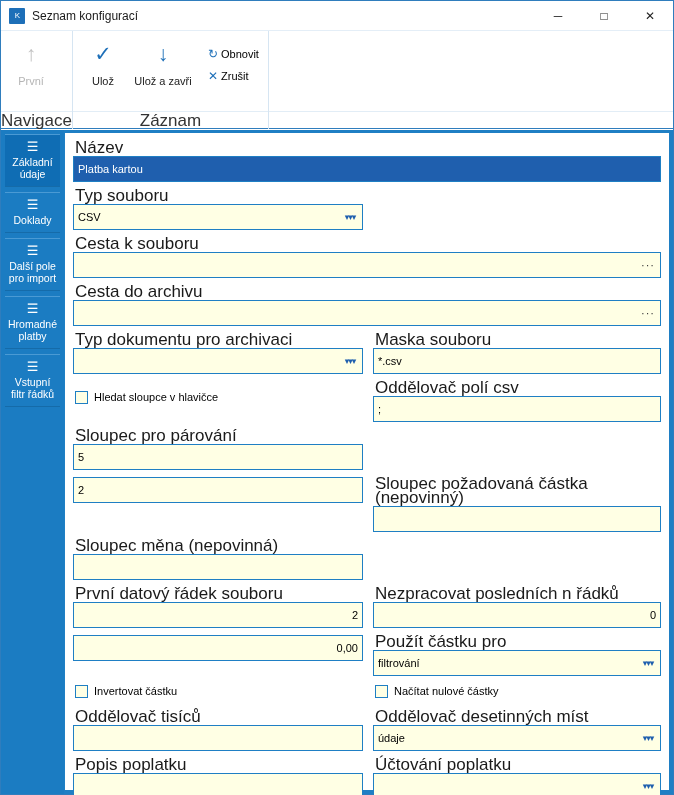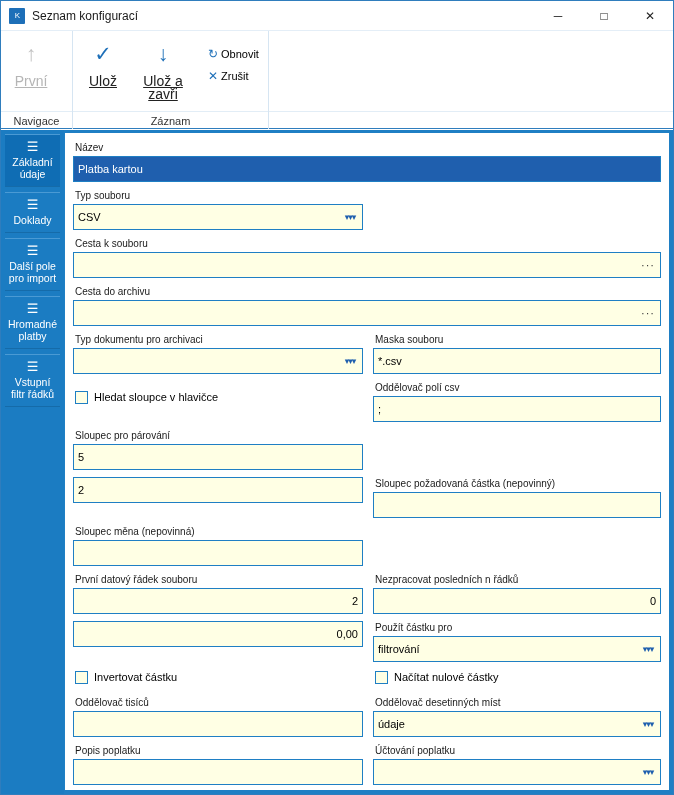--- a/index.html
+++ b/index.html
@@ -66,21 +66,21 @@
   .ribbon-group-body {
     flex: 1;
     display: flex;
     align-items: flex-start;
     padding-top: 6px;
   }
   .ribbon-group-title {
     height: 18px;
     line-height: 18px;
     text-align: center;
-    font-size: 11px;
+    font-size: 17px;
     color: #333;
     border-top: 1px solid #e2edf6;
   }
   .grp-nav { width: 72px; }
   .grp-rec { width: 196px; }
   .grp-empty { flex: 1; border-right: none; }
   .big-btn {
     width: 60px;
     display: flex;
     flex-direction: column;
@@ -89,24 +89,23 @@
     color: #222;
     text-align: center;
   }
   .big-btn .glyph {
     font-size: 21px;
     line-height: 26px;
     color: #1d6fb8;
     height: 30px;
   }
   .big-btn .lbl {
-    font-size: 14px;
+    font-size: 11px;
     line-height: 13px;
     margin-top: 4px;
-    text-decoration: underline;
   }
   .big-btn.disabled { color: #b5b5b5; }
   .big-btn.disabled .glyph { color: #c2c2c2; }
   .small-btns {
     display: flex;
     flex-direction: column;
     padding-top: 6px;
     margin-left: 6px;
   }
   .small-btn {
@@ -162,21 +161,21 @@
     background: #ffffff;
     margin: 2px 3px 3px 0;
     border: 1px solid #1f7fc4;
     position: relative;
     padding: 8px 8px 0 8px;
   }
   
   .row { display: flex; }
   .fld { margin-bottom: 7px; }
   .lbl-t {
-    font-size: 10px;
+    font-size: 17px;
     color: #1a1a1a;
     line-height: 14px;
     margin-bottom: 1px;
     padding-left: 2px;
   }
   .inp {
     height: 20px;
     border: 1px solid #1f7fc4;
     background: #ffffe4;
     font-size: 11px;

